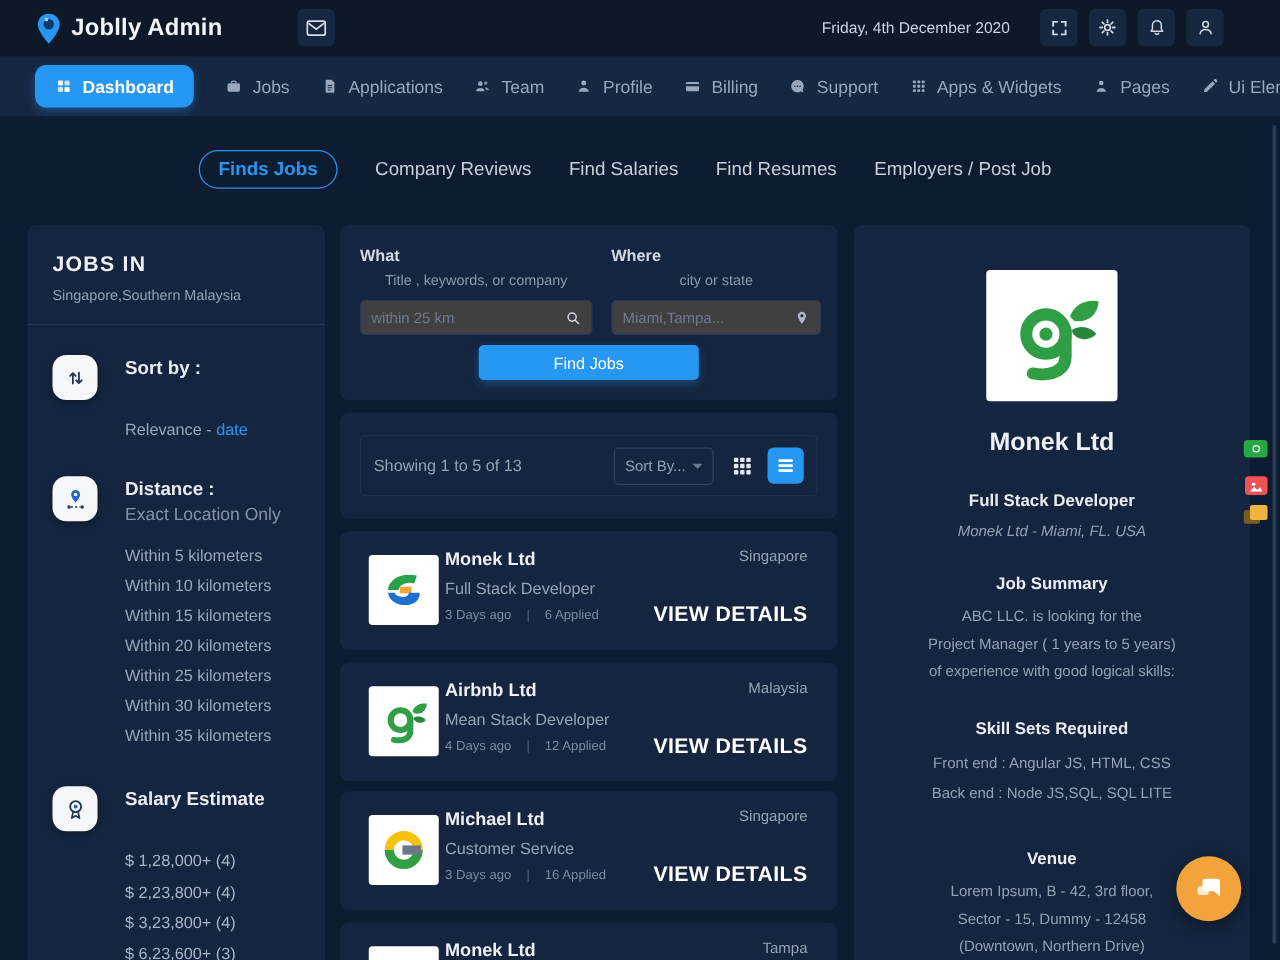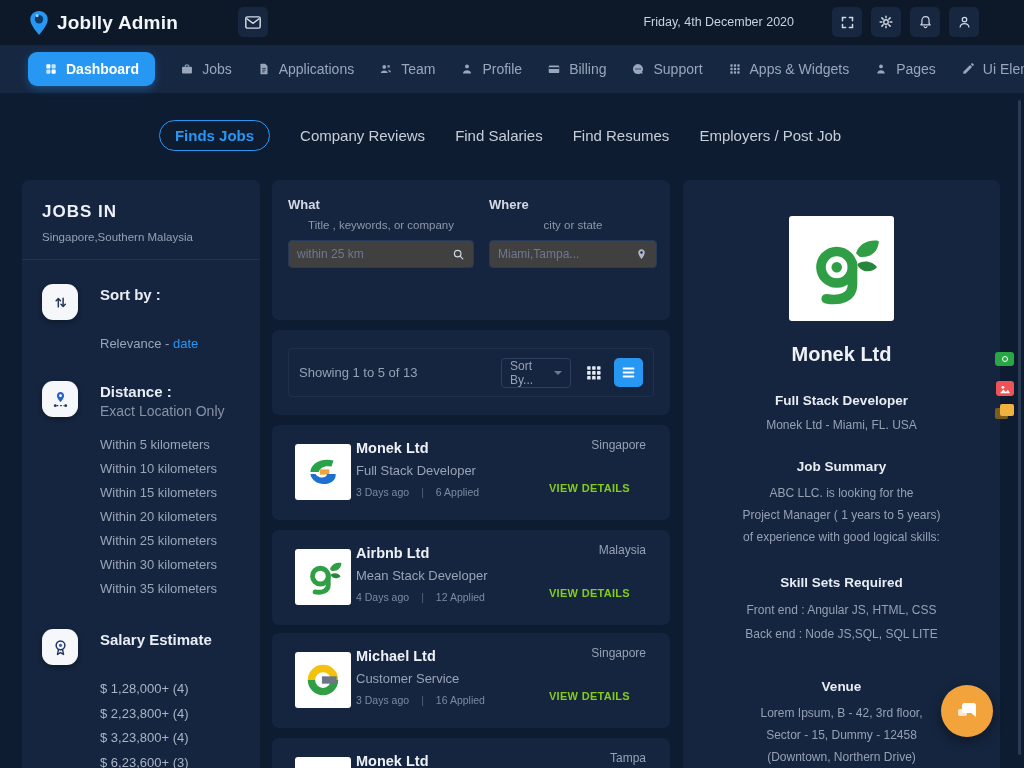--- a/index.html
+++ b/index.html
@@ -8,21 +8,21 @@
   .screen { position:absolute; inset:0; width:1024px; height:768px; }
 
   
   .topbar { position:absolute; left:0; top:0; width:1024px; height:45px; background:#0d1828; display:flex; align-items:center; }
   .brand { display:flex; align-items:center; margin-left:28px; cursor:pointer; }
   .brand svg { width:22px; height:26px; }
   .brand-name { color:#f2f5fa; font-size:19px; font-weight:bold; margin-left:7px; letter-spacing:.2px; }
   .hbtn { width:30px; height:30px; background:#17273f; border-radius:5px; display:flex; align-items:center; justify-content:center; cursor:pointer; }
   .envelope-btn { position:absolute; left:238px; top:7px; }
   .top-right { position:absolute; right:45px; top:7px; display:flex; align-items:center; gap:9px; }
-  .top-date { color:#c9d1e0; font-size:12.5px; margin-right:29px; }
+  .top-date { color:#c9d1e0; font-size:12.5px; margin-right:15px; }
 
   
   .mainnav { position:absolute; left:0; top:45px; width:1024px; height:48px; background:#162742; display:flex; align-items:center; padding-left:28px; gap:25px; }
   .nav-item { display:flex; align-items:center; gap:8px; color:#9aa6bb; font-size:14px; cursor:pointer; white-space:nowrap; }
   .nav-item svg { width:14px; height:14px; flex:none; }
   .nav-item.active { background:#2797f4; color:#fff; border-radius:9px; padding:9px 16px; font-weight:bold; box-shadow:0 3px 8px rgba(39,151,244,.35); }
 
   
   .subtabs { position:absolute; left:0; top:120px; width:1000px; display:flex; justify-content:center; align-items:center; gap:30px; }
   .tab { color:#c7ceda; font-size:15px; cursor:pointer; white-space:nowrap; }
@@ -58,44 +58,44 @@
   .sb-input { margin-top:9px; height:28px; background:#404040; border:1px solid #27395a; border-radius:4px; display:flex; align-items:center; padding:0 8px; }
   .sb-input input { flex:1; min-width:0; background:transparent; border:none; outline:none; color:#c6cedd; font-size:12px; font-family:inherit; }
   .sb-input input::placeholder { color:#6e7990; }
   .sb-input svg { width:13px; height:13px; flex:none; }
   .findjobs { position:absolute; left:111px; top:96px; width:176px; height:28px; background:#2797f4; border:none; border-radius:4px; color:#fff; font-size:13px; font-family:inherit; cursor:pointer; box-shadow:0 3px 8px rgba(39,151,244,.3); }
 
   
   .toolbar { position:absolute; left:0; top:150px; width:398px; height:85px; padding:18px 16px; }
   .toolbar-inner { height:49px; border:1px solid rgba(255,255,255,.05); border-radius:4px; display:flex; align-items:center; padding:0 10px; }
   .showing { color:#96a1b4; font-size:13px; flex:1; }
-  .sortdrop { width:70px; height:30px; border:1px solid #2c405f; border-radius:4px; display:flex; align-items:center; padding:0 8px; color:#96a1b4; font-size:12px; cursor:pointer; }
+  .sortdrop { width:80px; height:30px; border:1px solid #2c405f; border-radius:4px; display:flex; align-items:center; padding:0 8px; color:#96a1b4; font-size:12px; cursor:pointer; }
   .sortdrop .chev { margin-left:auto; width:0; height:0; border-left:4px solid transparent; border-right:4px solid transparent; border-top:4px solid #6d7990; }
   .gridbtn { margin-left:14px; cursor:pointer; display:flex; }
   .listbtn { margin-left:12px; width:29px; height:29px; background:#2797f4; border-radius:5px; display:flex; align-items:center; justify-content:center; cursor:pointer; }
 
   
   .jobcard { position:absolute; left:0; width:398px; height:95px; cursor:pointer; }
   .jc1 { top:245px; } .jc2 { top:350px; } .jc3 { top:453px; } .jc4 { top:558px; }
   .jc-logo { position:absolute; left:23px; top:19px; width:56px; height:56px; background:#fff; border-radius:3px; display:flex; align-items:center; justify-content:center; }
   .jc-logo svg { width:42px; height:42px; }
   .jc-company { position:absolute; left:84px; top:15px; color:#edf0f6; font-size:14.5px; font-weight:bold; }
   .jc-title { position:absolute; left:84px; top:38px; color:#99a3b6; font-size:13px; }
   .jc-meta { position:absolute; left:84px; top:61px; color:#7d89a2; font-size:10.5px; display:flex; gap:12px;align-items:center; }
   .jc-meta .sep { color:#53627b; }
   .jc-loc { position:absolute; right:24px; top:13px; color:#97a1b4; font-size:12px; }
-  .jc-link { position:absolute; right:40px; top:57px; color:#84cc16; font-size:11px; font-weight:bold; letter-spacing:.3px; }
+  .jc-link { position:absolute; right:24px; top:57px; color:#ffffff; font-size:17px; font-weight:bold; letter-spacing:.3px; }
 
   
   .rightpanel { position:absolute; left:683px; top:180px; width:317px; bottom:0; background:#15253f; border-radius:7px 7px 0 0; text-align:center; }
   .rp-logo { margin:36px auto 0 auto; width:105px; height:105px; background:#fff; border-radius:3px; display:flex; align-items:center; justify-content:center; }
   .rp-logo svg { width:84px; height:84px; }
   .rp-company { margin-top:22px; color:#eef1f7; font-size:20px; font-weight:bold; }
   .rp-jobtitle { margin-top:27px; color:#e8ecf3; font-size:13.5px; font-weight:bold; }
-  .rp-sub { margin-top:10px; color:#96a0b3; font-size:12px; }
+  .rp-sub { margin-top:10px; color:#96a0b3; font-size:12px;font-style:italic; }
   .rp-h { margin-top:27px; color:#e8ecf3; font-size:13.5px; font-weight:bold; }
   .rp-line { color:#96a0b3; font-size:12px; line-height:22px; }
   .rp-lines { margin-top:8px; }
   .rp-lines.spread .rp-line { line-height:24px; }
 
   
   .mini { position:absolute; border-radius:3px; display:flex; align-items:center; justify-content:center; cursor:pointer; }
   .mini-cash { left:995px; top:352px; width:19px; height:14px; background:#28a745; }
   .mini-cash i { width:6px; height:6px; border:1.5px solid #fff; border-radius:50%; display:block; }
   .mini-img { left:996px; top:381px; width:18px; height:15px; background:#f05355; }
@@ -357,20 +357,21 @@
           <div class="sb-sublabel">city or state</div>
           <div class="sb-input">
             <input type="text" placeholder="Miami,Tampa..." style="">
             <svg viewBox="0 0 24 24">
                 <path d="M12 2.5c-3.4 0-6 2.6-6 6 0 4.4 6 12 6 12s6-7.6 6-12c0-3.4-2.6-6-6-6z" fill="#aeb7c8"></path>
                 <circle cx="12" cy="8.5" r="2.3" fill="#15253f"></circle>
               </svg>
           </div>
         </div>
       </div>
+      <button class="findjobs">Find Jobs</button>
     </div>
 
     <div class="toolbar panel">
       <div class="toolbar-inner">
         <span class="showing">Showing 1 to 5 of 13</span>
         <div class="sortdrop">
           <span>Sort By...</span>
           <span class="chev"></span>
         </div>
         <div class="gridbtn">

